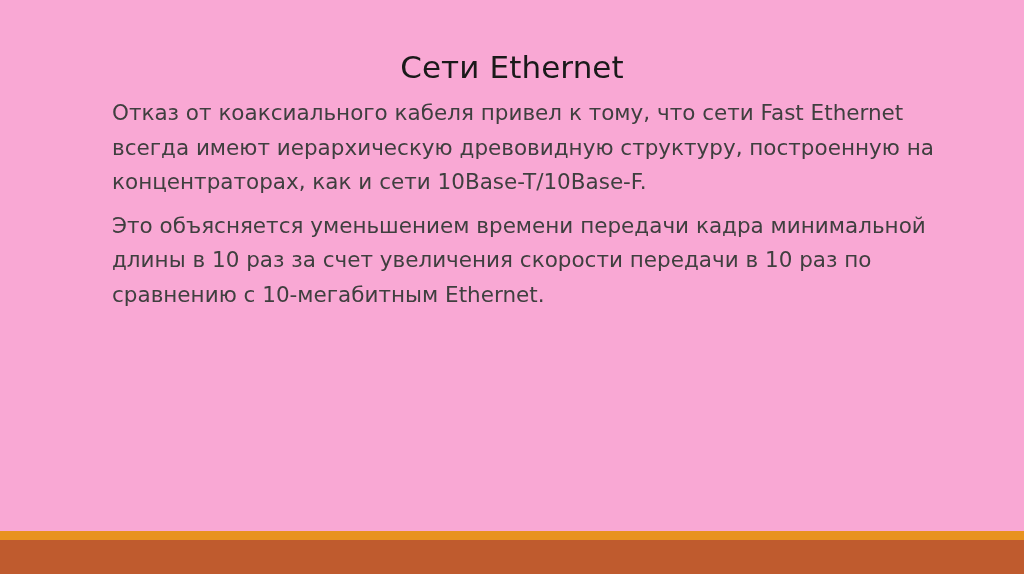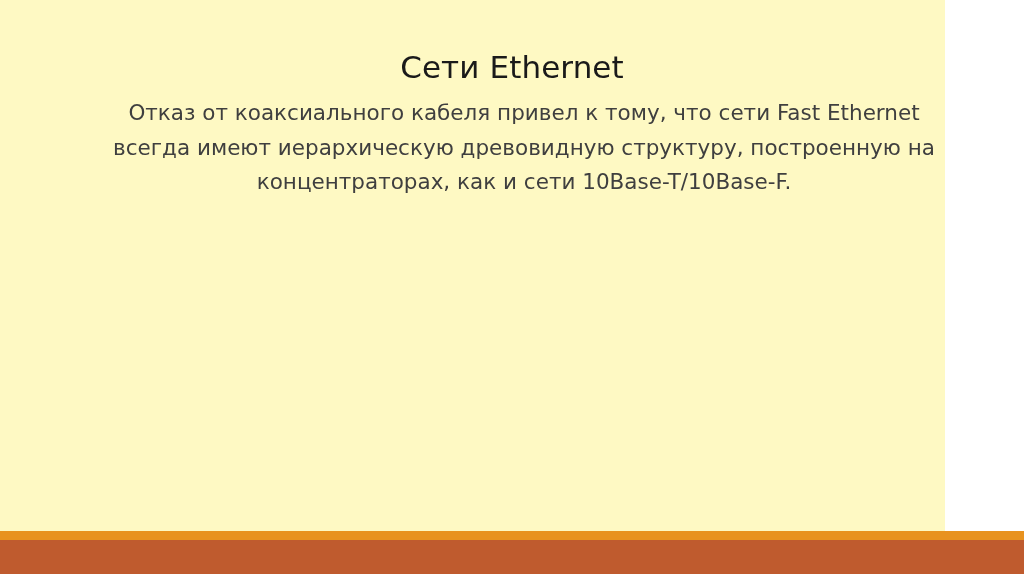--- a/index.html
+++ b/index.html
@@ -10,23 +10,23 @@
   body {
     width: 1024px;
     height: 574px;
     background: #ffffff;
     font-family: "DejaVu Sans", "Liberation Sans", sans-serif;
     overflow: hidden;
   }
 
   .slide {
     position: relative;
-    width: 945px;
+    width: 1024px;
     height: 574px;
-    background: #fef9c3;
+    background: #f9a8d4;
     box-sizing: border-box;
   }
 
   
   .slide-title {
     position: absolute;
     left: 0;
     top: 26px;
     width: 1024px;
     text-align: center;
@@ -45,21 +45,21 @@
     top: 96px;
     width: 824px;
   }
 
   .para {
     font-size: 21.5px;
     line-height: 34.5px;
     color: #3f3f3f;
     font-weight: 400;
     margin: 0 0 9px 0;
-    text-align: center;
+    text-align: left;
   }
 
   .para:last-child {
     margin-bottom: 0;
   }
 
   .para b,
   .para strong {
     font-weight: 700;
     color: #3a3a3a;
@@ -89,19 +89,20 @@
 
 <div class="slide">
 
   <h1 class="slide-title">Сети Ethernet</h1>
 
   <div class="body-block">
 
     <p class="para">Отказ от коаксиального кабеля привел к тому, что сети Fast Ethernet всегда имеют иерархическую древовидную структуру, построенную на концентраторах, как и сети 10Base-T/10Base-F.</p>
 
 
+    <p class="para">Это объясняется уменьшением времени передачи кадра минимальной длины в 10 раз за счет увеличения скорости передачи в 10 раз по сравнению с 10-мегабитным Ethernet.</p>
 
   </div>
 
   <div class="bar-accent"></div>
   <div class="bar-base"></div>
 
 </div>
 
 </body></html>

